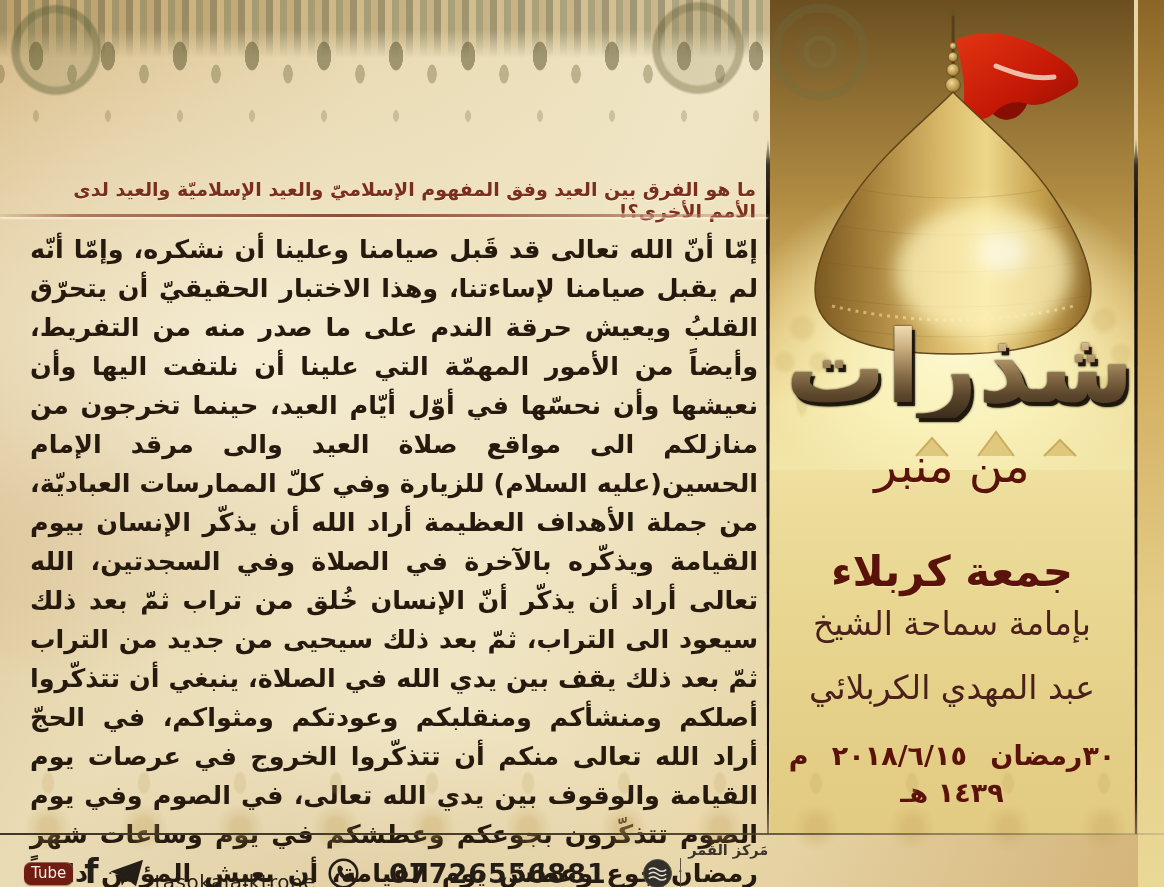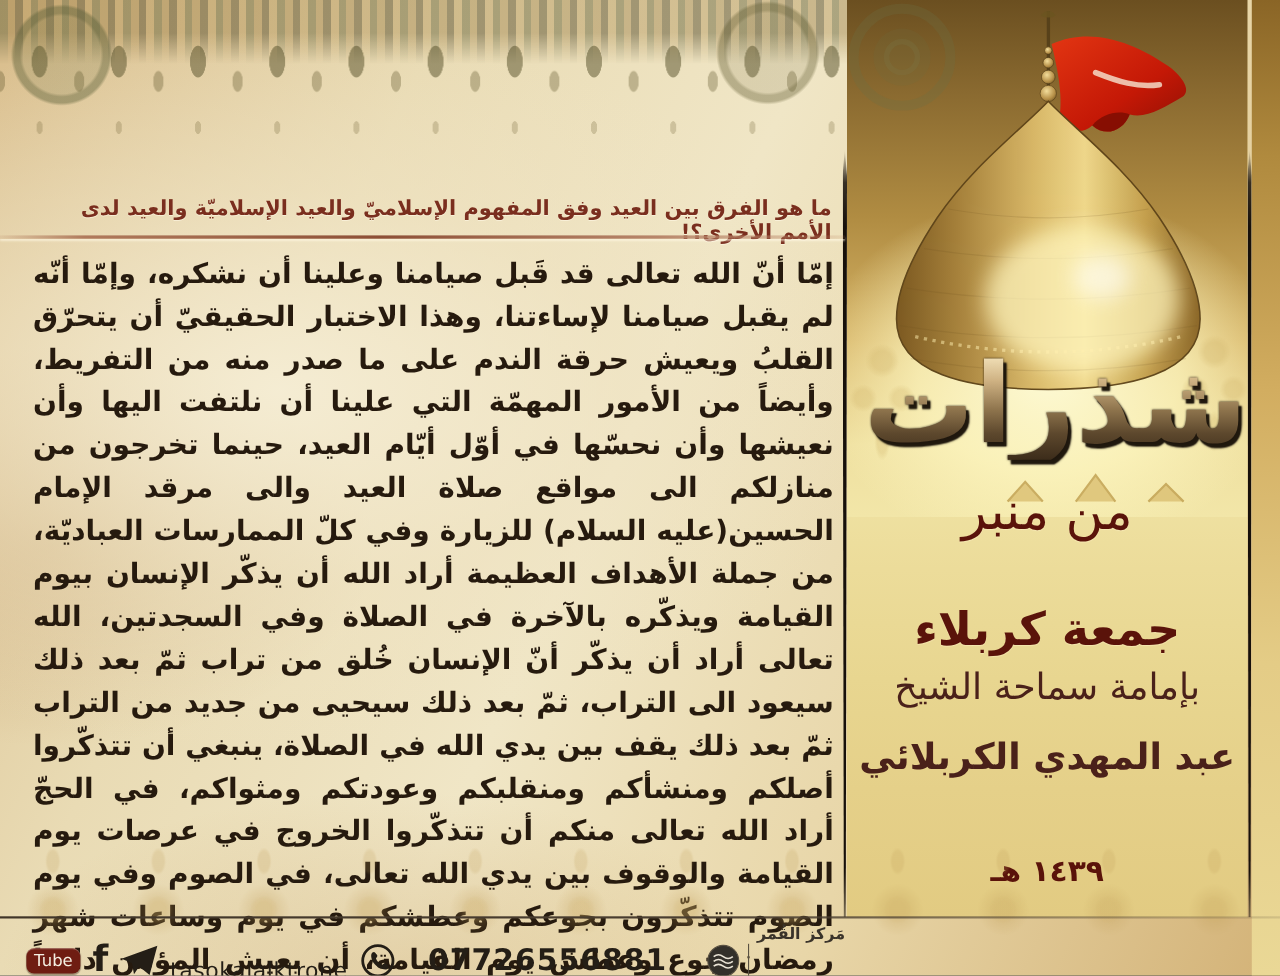--- a/index.html
+++ b/index.html
@@ -100,21 +100,21 @@
   .shatharat{
     top:318px; font-size:100px; font-weight:bold; line-height:1;
     background:linear-gradient(180deg,#f4e4bc 4%, #cfb283 28%, #8d734c 55%, #5d482d 76%, #3c2c1a 100%);
     -webkit-background-clip:text; background-clip:text; color:transparent;
     filter:drop-shadow(3px 4px 0 rgba(27,19,10,.9)) drop-shadow(0 0 1px rgba(27,19,10,.85));
     text-align:right;
   }
   .minbar1{top:438px; font-size:47px; font-weight:normal; color:#5a130a; text-shadow:0 1px 1px rgba(255,244,200,.5);}
   .minbar2{top:500px; font-size:42px; font-weight:bold; color:#5a130a; text-shadow:0 1px 1px rgba(255,244,200,.5);margin-top:47px;}
   .imam1{top:604px; font-size:33px; font-weight:normal; color:#4a211a;}
-  .imam2{top:668px; font-size:33px; font-weight:bold; color:#4a211a;text-align:center;}
+  .imam2{top:668px; font-size:33px; font-weight:normal; color:#4a211a;text-align:center;}
   .date1{top:740px; font-size:27px; font-weight:bold; color:#5a130a; word-spacing:14px;}
   .date2{top:777px; font-size:27px; font-weight:bold; color:#5a130a; direction:ltr;}
 
   
   .footer{position:absolute; left:0; top:833px; width:1164px; height:54px;}
   .footer-line{position:absolute; left:0; top:0; width:100%; height:2px;
     background:linear-gradient(90deg,#403528,#4a3e30 55%, rgba(74,62,48,.35) 90%, rgba(74,62,48,.15));}
   .social{position:absolute; left:24px; top:9px; display:flex; align-items:center; gap:11px; color:#241e16;}
   .tube-badge{background:#6f1d12; color:#f5efe2; border-radius:7px; padding:2px 7px 3px;
     font-size:15px; font-weight:normal; box-shadow:inset 0 1px 0 rgba(255,255,255,.3), 0 1px 1px rgba(40,20,10,.4);}
@@ -224,20 +224,21 @@
     </svg>
 
     <div class="side-flower fl"></div>
     <div class="side-flower fr"></div>
 
     <div class="panel-text shatharat">شذرات</div>
     <div class="panel-text minbar1">من منبر</div>
     <div class="panel-text minbar2">جمعة كربلاء</div>
     <div class="panel-text imam1">بإمامة سماحة الشيخ</div>
     <div class="panel-text imam2">عبد المهدي الكربلائي</div>
+    <div class="panel-text date1">٣٠رمضان ٢٠١٨/٦/١٥ م</div>
     <div class="panel-text date2">١٤٣٩ هـ</div>
   </div>
 
   <div class="divider left"></div>
   <div class="divider right"></div>
   <div class="right-strip"></div>
 
   <div class="question">ما هو الفرق بين العيد وفق المفهوم الإسلاميّ والعيد الإسلاميّة والعيد لدى الأمم الأخرى؟!</div>
   <div class="question-rule"></div>
   <div class="body-text">إمّا أنّ الله تعالى قد قَبل صيامنا وعلينا أن نشكره، وإمّا أنّه لم يقبل صيامنا لإساءتنا، وهذا الاختبار الحقيقيّ أن يتحرّق القلبُ ويعيش حرقة الندم على ما صدر منه من التفريط، وأيضاً من الأمور المهمّة التي علينا أن نلتفت اليها وأن نعيشها وأن نحسّها في أوّل أيّام العيد، حينما تخرجون من منازلكم الى مواقع صلاة العيد والى مرقد الإمام الحسين(عليه السلام) للزيارة وفي كلّ الممارسات العباديّة، من جملة الأهداف العظيمة أراد الله أن يذكّر الإنسان بيوم القيامة ويذكّره بالآخرة في الصلاة وفي السجدتين، الله تعالى أراد أن يذكّر أنّ الإنسان خُلق من تراب ثمّ بعد ذلك سيعود الى التراب، ثمّ بعد ذلك سيحيى من جديد من التراب ثمّ بعد ذلك يقف بين يدي الله في الصلاة، ينبغي أن تتذكّروا أصلكم ومنشأكم ومنقلبكم وعودتكم ومثواكم، في الحجّ أراد الله تعالى منكم أن تتذكّروا الخروج في عرصات يوم القيامة والوقوف بين يدي الله تعالى، في الصوم وفي يوم الصوم تتذكّرون بجوعكم وعطشكم في يوم وساعات شهر رمضان جوع وعطش يوم القيامة، أن يعيش المؤمن دائماً الحالة التي يكون عليها في عرصات يوم القيامة.</div>

